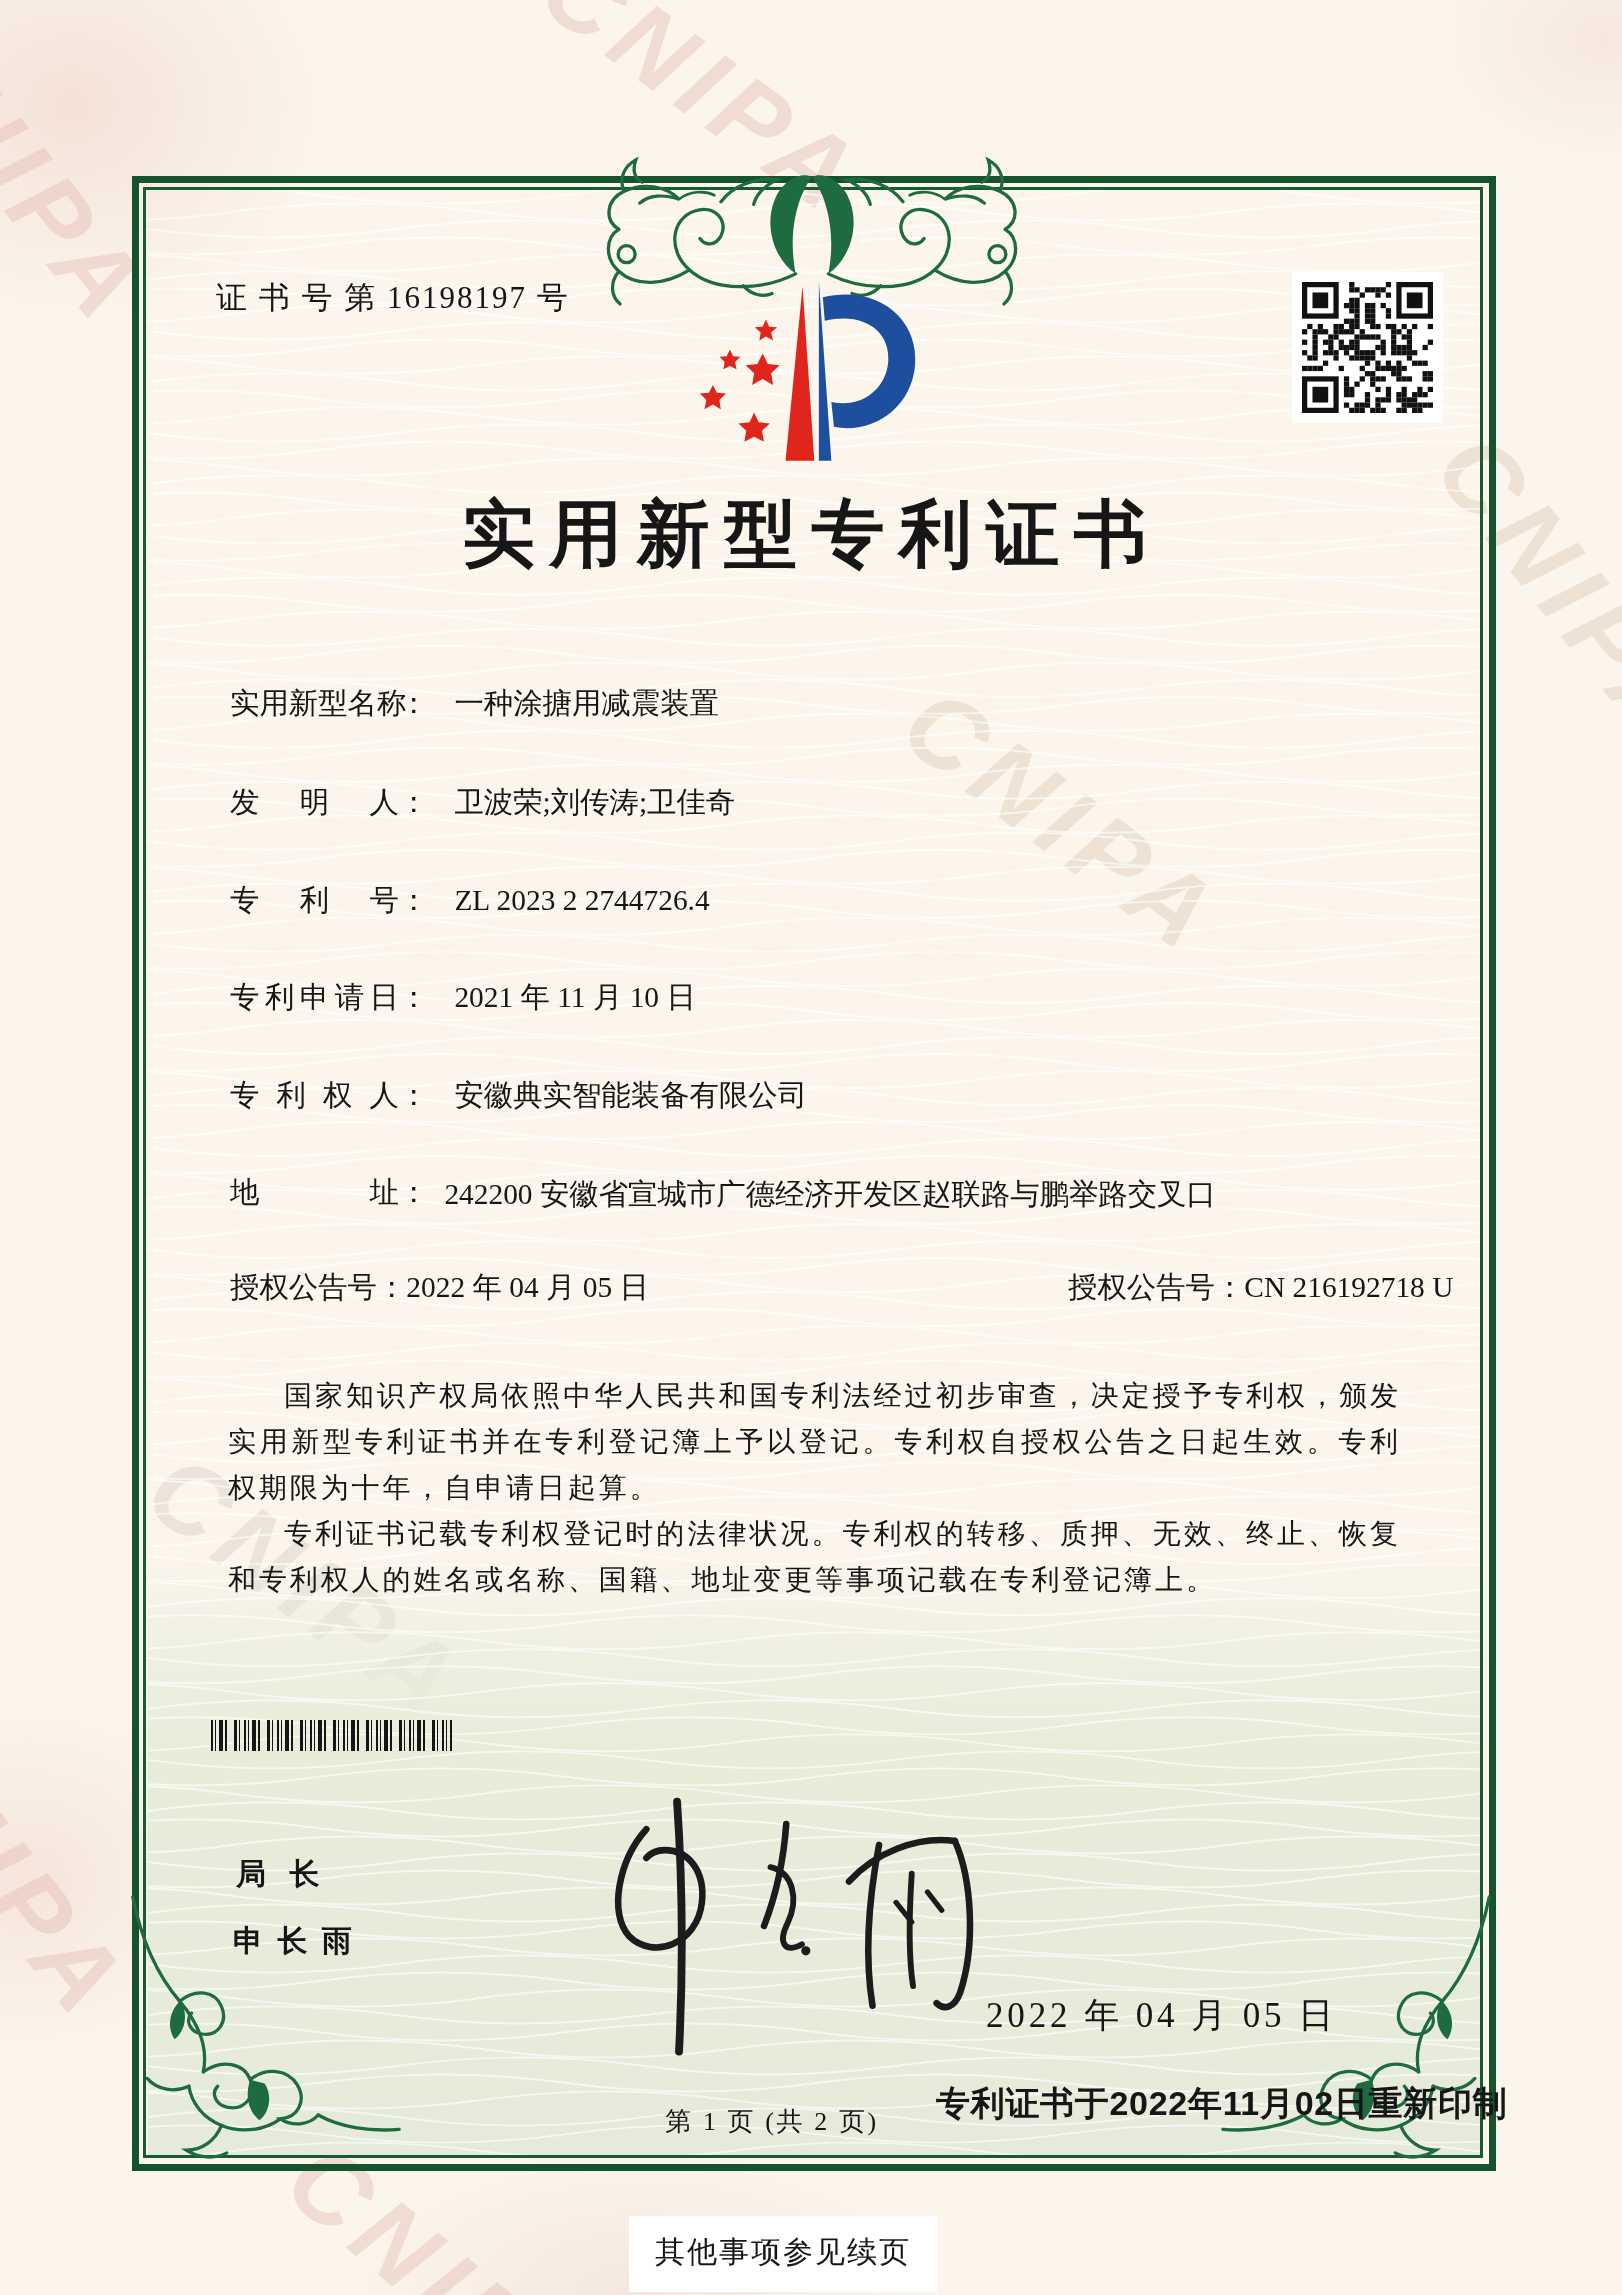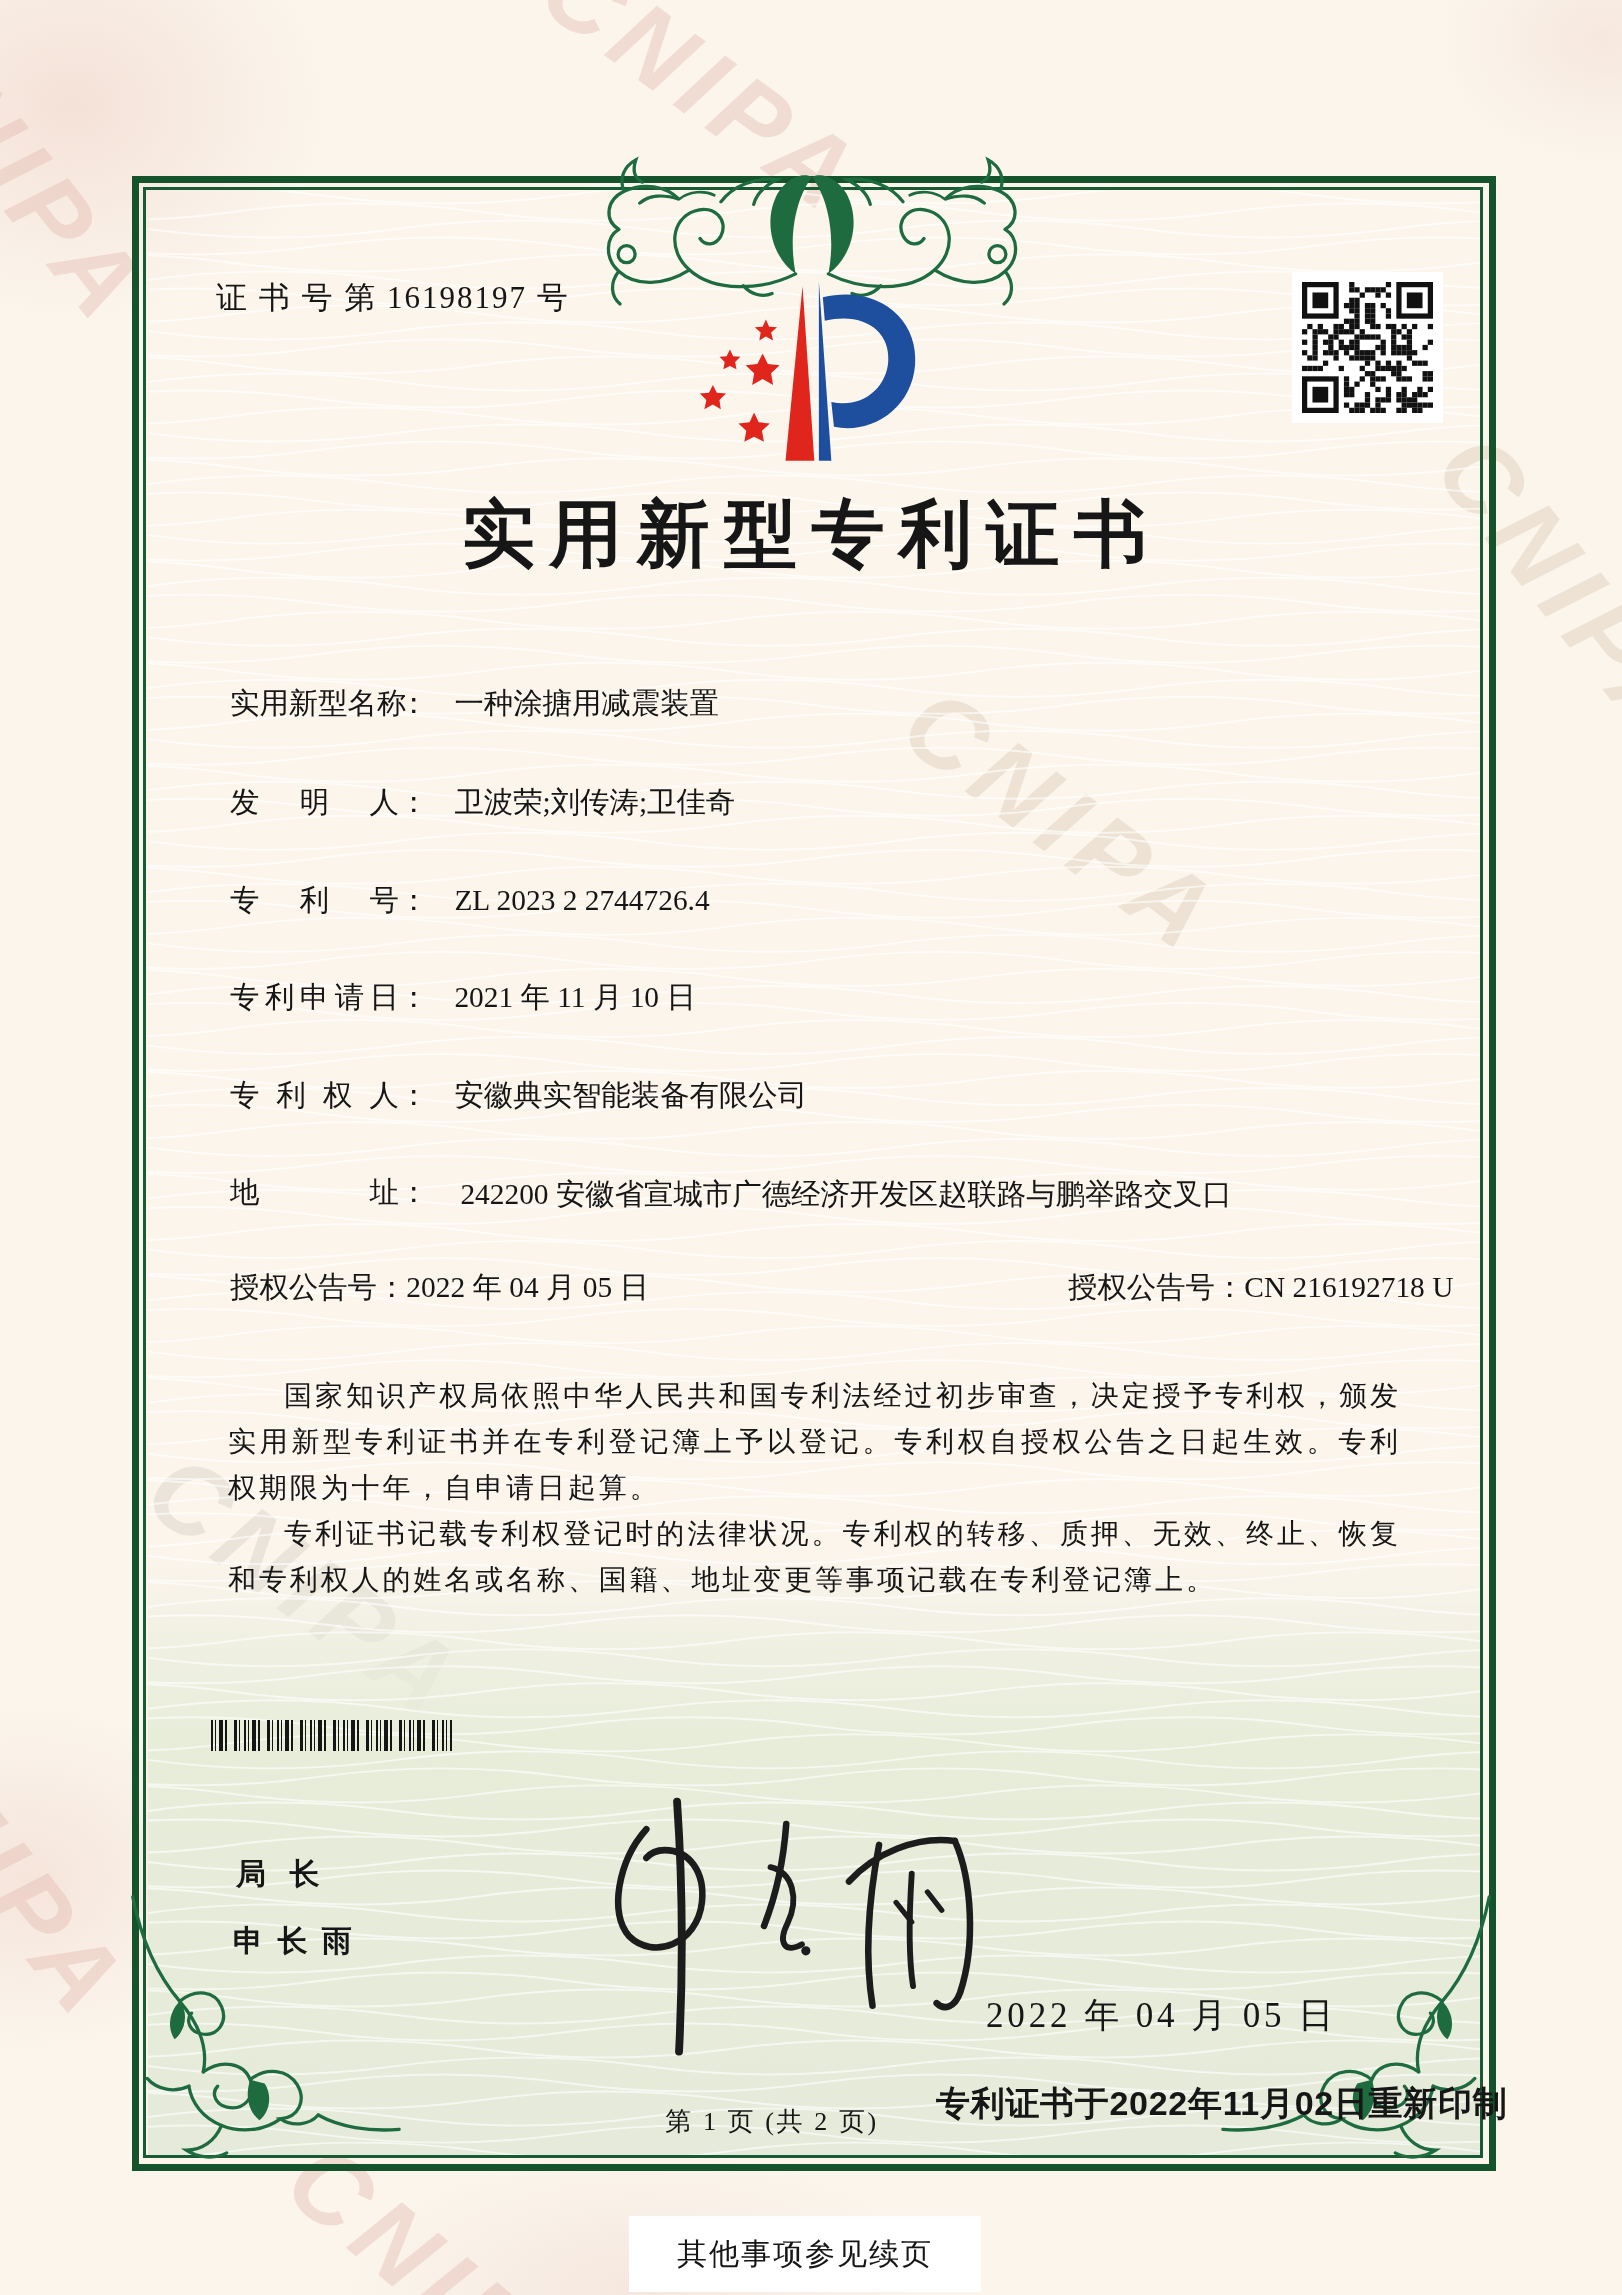--- a/index.html
+++ b/index.html
@@ -40,21 +40,21 @@
   .qr-box{position:absolute; left:1292px; top:272px; width:151px; height:151px; background:#ffffff;}
   .qr-box svg{position:absolute; left:9.8px; top:9.8px; width:131px; height:131px;}
   .title{
     position:absolute; left:0; right:0; top:486px; text-align:center;
     font-size:73px; font-weight:bold; letter-spacing:14.4px;
   }
   .row{position:absolute; left:230px; font-size:29.4px; white-space:nowrap;}
   .lab{display:inline-block; width:169px; text-align:justify; text-align-last:justify; vertical-align:top;}
   .val{margin-left:26px;}
   .val-wrap{
-    display:inline-block; margin-left:32px; width:982px; white-space:normal;
+    display:inline-block; margin-left:16px; width:982px; white-space:normal;
     line-height:42px; vertical-align:top;
   }
   .grant-no{position:absolute; left:838px; top:0; font-size:29.4px; white-space:nowrap;}
   .paras{
     position:absolute; left:228px; top:1327px; width:1173px;
     font-size:28px; line-height:46px; letter-spacing:2.9px; text-align:justify;margin-top:46px;
   }
   .paras p{margin:0; text-indent:56px;}
   .barcode{
     position:absolute; left:211px; top:1720px; width:241px; height:31px;
@@ -83,21 +83,21 @@
   .reprint{
     position:absolute; left:936px; top:2081px; width:445px; 
     font-size:34px; font-weight:bold; letter-spacing:0.7px;
     font-family:"Liberation Sans","DejaVu Sans",sans-serif; white-space:nowrap;
   }
   .page-info{
     position:absolute; left:497px; top:2104px; width:550px; text-align:center;
     font-size:26px; letter-spacing:2.6px;
   }
   .footer-box{
-    position:absolute; left:629px; top:2216px; width:352px; height:76px; background:#ffffff;
+    position:absolute; left:629px; top:2216px; width:308px; height:76px; background:#ffffff;font-family:Liberation Mono, monospace;
   }
   .footer-box .t{
     display:block; width:100%; text-align:center; line-height:76px;
     font-size:30px; letter-spacing:2px;
   }
 </style>
 </head>
 <body>
 
 <div class="page">

